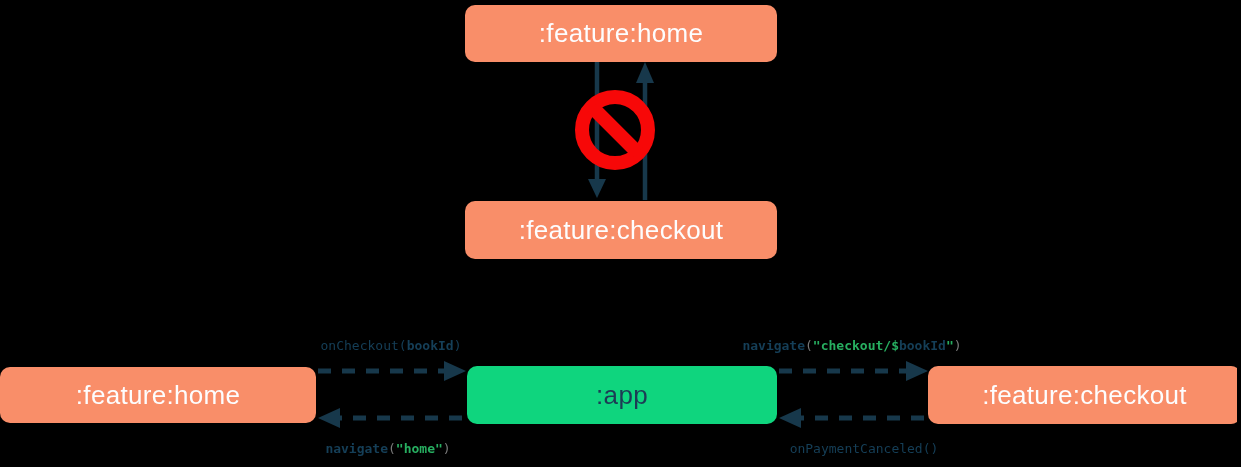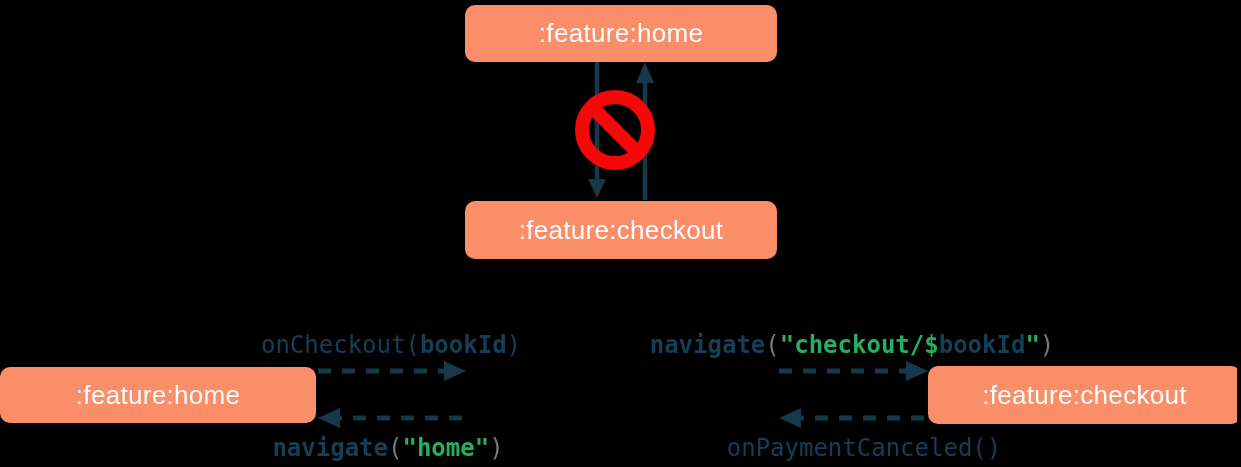--- a/index.html
+++ b/index.html
@@ -10,21 +10,21 @@
   .node{
     position:absolute;border-radius:10px;
     display:flex;align-items:center;justify-content:center;
     font-size:26px;letter-spacing:.3px;white-space:nowrap;
   }
   .node.feature{background:#F98E69;color:#FDFDFE;}
   .node.app{background:#0FD57E;color:#1D3B55;}
   svg.layer{position:absolute;left:0;top:0;pointer-events:none;}
   .code{
     position:absolute;transform:translateX(-50%);
-    font-family:"DejaVu Sans Mono",monospace;font-size:24px;
+    font-family:"DejaVu Sans Mono",monospace;font-size:13px;
     white-space:nowrap;line-height:23px;
   }
   .cn{color:#153F58;}   
   .cg{color:#27AE60;}   
   .cy{color:#7A7A7A;}   
   .b{font-weight:bold;}
 </style>
 </head>
 <body>
 
@@ -60,20 +60,21 @@
     <g>
       <line x1="924" y1="418" x2="799" y2="418" stroke="#17384B" stroke-width="5" stroke-dasharray="13 11"></line>
       <polygon points="801,408 801,428 779,418" fill="#17384B"></polygon>
     </g>
   </svg>
 
   <div class="node feature" style="left:465px;top:5px;width:312px;height:57px;">:feature:home</div>
   <div class="node feature" style="left:465px;top:201px;width:312px;height:58px;">:feature:checkout</div>
 
   <div class="node feature" style="left:0px;top:367px;width:316px;height:56px;">:feature:home</div>
+  <div class="node app" style="left:467px;top:366px;width:310px;height:58px;">:app</div>
   <div class="node feature" style="left:928px;top:366px;width:313px;height:58px;">:feature:checkout</div>
 
   <div class="code" style="left:391px;top:334px;">
     <span class="cn">onCheckout</span><span class="cn">(</span><span class="cn b">bookId</span><span class="cn">)</span>
   </div>
 
   <div class="code" style="left:852px;top:334px;">
     <span class="cn b">navigate</span><span class="cy">(</span><span class="cg b">"checkout/</span><span class="cg b">$</span><span class="cn b">bookId</span><span class="cg b">"</span><span class="cy">)</span>
   </div>
 

